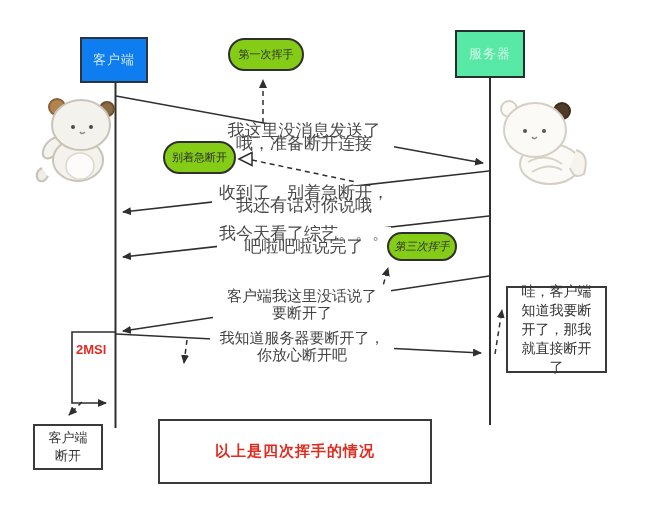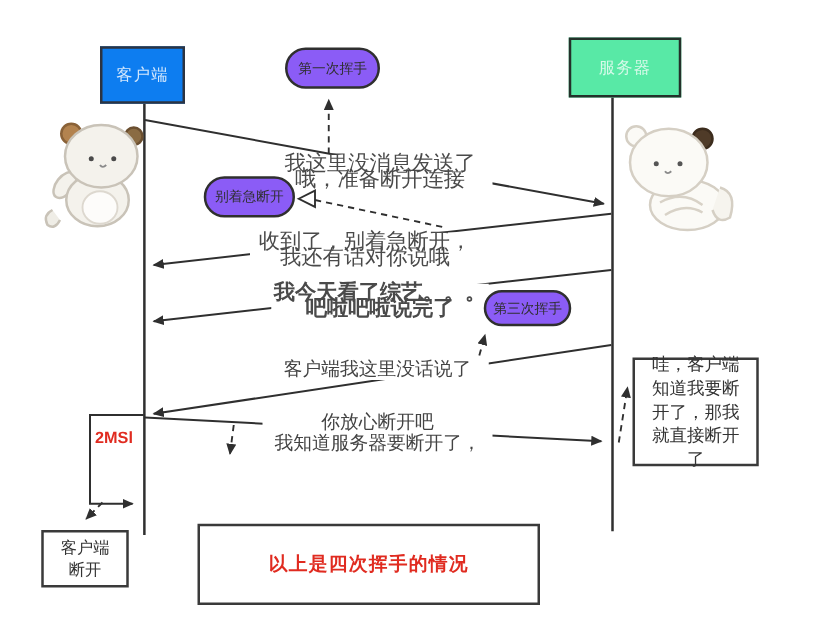--- a/index.html
+++ b/index.html
@@ -18,35 +18,35 @@
   .wire{stroke:var(--line-color);fill:none;}
   .wire.thick{stroke-width:2;}
   .wire.msg{stroke-width:1.6;}
   .wire.dashed{stroke-width:1.5;stroke-dasharray:5 4;}
   .arrowfill{fill:var(--line-color);}
   .hollow-tri{fill:#fff;stroke:var(--line-color);stroke-width:1.5;}
 
   .actor{position:absolute;display:flex;align-items:center;justify-content:center;
          font-size:13px;letter-spacing:1px;border:2px solid #2c3442;z-index:3;}
   .actor.client{left:80px;top:37px;width:68px;height:46px;background:var(--client-blue);color:rgba(255,255,255,.82);}
-  .actor.server{left:455px;top:30px;width:90px;height:48px;background:var(--server-green);color:rgba(255,255,255,.75);border-color:#23312a;}
+  .actor.server{left:455px;top:30px;width:70px;height:48px;background:var(--server-green);color:rgba(255,255,255,.75);border-color:#23312a;}
 
   .pill{position:absolute;display:flex;align-items:center;justify-content:center;
-        background:#8b5cf6;border:2px solid var(--line-color);border-radius:17px;
+        background:#84cc16;border:2px solid var(--line-color);border-radius:17px;
         font-size:11px;color:#2f2f2f;z-index:3;}
   .pill.p1{left:228px;top:38px;width:76px;height:33px;}
   .pill.p2{left:163px;top:141px;width:73px;height:33px;}
-  .pill.p3{left:387px;top:232px;width:70px;height:29px;}
+  .pill.p3{left:387px;top:232px;width:70px;height:29px;font-style:italic;}
   .pill.p4{left:148px;top:369px;width:70px;height:36px;border-radius:18px;}
 
   .msg-label{position:absolute;text-align:center;font-size:17px;color:#4a4a4a;
              background:#fff;z-index:2;line-height:13px;}
   .msg-label.m1{left:214px;top:124px;width:180px;}
-  .msg-label.m2{left:200px;top:186px;width:184px;}
-  .msg-label.m3{left:217px;top:227px;width:174px;font-weight:bold;}
+  .msg-label.m2{left:212px;top:186px;width:184px;}
+  .msg-label.m3{left:217px;top:227px;width:174px;}
   .msg-label.big{font-size:15px;line-height:17px;color:#434343;text-align:center;}
   .msg-label.m4{left:213px;top:287px;width:178px;}
   .msg-label.m5{left:210px;top:329px;width:184px;}
 
   .note-box{position:absolute;background:#fff;border:2px solid #3a3a3a;z-index:3;text-align:center;}
   .wow-box{left:506px;top:286px;width:101px;height:87px;font-size:14px;line-height:19px;
            display:flex;align-items:center;justify-content:center;padding:3px 13px;color:#333;}
   .disconnect-box{left:33px;top:424px;width:70px;height:46px;font-size:13px;line-height:18px;
                   display:flex;flex-direction:column;align-items:center;justify-content:center;color:#333;}
   .banner-box{left:158px;top:419px;width:274px;height:65px;display:flex;align-items:center;justify-content:center;}
@@ -133,24 +133,25 @@
   </div>
   <div class="pill p3">
     <span>第三次挥手</span>
   </div>
 
   <div class="msg-label m1">我这里没消息发送了哦，准备断开连接</div>
   <div class="msg-label m2">收到了，别着急断开，我还有话对你说哦</div>
   <div class="msg-label m3">我今天看了综艺。。。吧啦吧啦说完了</div>
   <div class="msg-label big m4">
     <div>客户端我这里没话说了</div>
+    <div>要断开了</div>
   </div>
   <div class="msg-label big m5">
+    <div>我知道服务器要断开了，</div>
     <div>你放心断开吧</div>
-    <div>我知道服务器要断开了，</div>
   </div>
 
   <div class="msl">2MSl</div>
 
   <div class="note-box wow-box">
     <span>哇，客户端知道我要断开了，那我就直接断开了</span>
   </div>
 
   <div class="note-box disconnect-box">
     <div>客户端</div>

